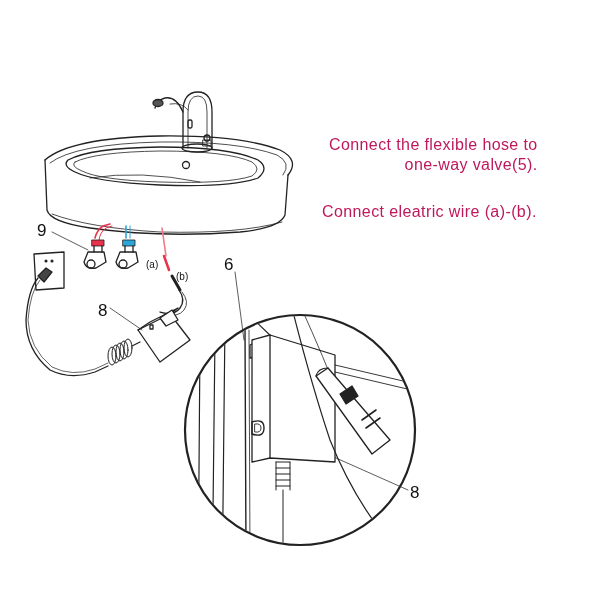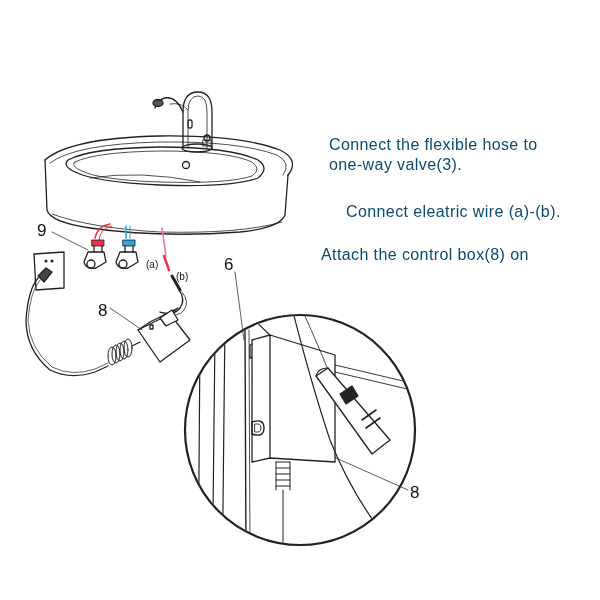--- a/index.html
+++ b/index.html
@@ -1,18 +1,18 @@
 <!DOCTYPE html>
 <html><head>
 <meta charset="utf-8">
 <style>
   html,body{margin:0;padding:0;background:#fff;}
   body{width:600px;height:600px;position:relative;overflow:hidden;font-family:"Liberation Sans",sans-serif;color:#111;}
   #art{position:absolute;left:0;top:0;width:600px;height:600px;}
-  .instr{position:absolute;font-size:16px;line-height:20px;letter-spacing:0.4px;color:#0c4a6e;white-space:nowrap;}
+  .instr{position:absolute;font-size:16px;line-height:20px;letter-spacing:0.4px;color:#be185d;white-space:nowrap;text-align:right;}
   .lbl{font-family:"Liberation Sans",sans-serif;fill:#111;}
 </style>
 </head>
 <body>
 
 <svg id="art" viewBox="0 0 600 600" xmlns="http://www.w3.org/2000/svg" fill="none" stroke="#222" stroke-width="1.3" stroke-linecap="round" stroke-linejoin="round">
 
   <g>
     <path d="M183 148 L183 112 Q183 92 198 92 Q212 92 212 112 L212 148"></path>
     <path d="M188 148 L188 112 Q188 96 198 96 Q207 96 207 112 L207 148" stroke-width="0.8"></path>
@@ -132,20 +132,19 @@
   <text class="lbl" x="37" y="236" font-size="17" stroke="none">9</text>
   <text class="lbl" x="98" y="316" font-size="17" stroke="none">8</text>
   <text class="lbl" x="224" y="270" font-size="17" stroke="none">6</text>
   <text class="lbl" x="410" y="498" font-size="17" stroke="none">8</text>
   <text class="lbl" x="146" y="268" font-size="10" stroke="none">(a)</text>
   <text class="lbl" x="176" y="280" font-size="10" stroke="none">(b)</text>
 </svg>
 
 <div class="instr" style="left:329px;top:135px;">
   <div>Connect the flexible hose to</div>
-  <div>one-way valve(3).</div>
+  <div>one-way valve(5).</div>
 </div>
-<div class="instr" style="left:322px;top:202px;margin-left:24px;">
+<div class="instr" style="left:322px;top:202px;">
   <div>Connect eleatric wire (a)-(b).</div>
 </div>
 <div class="instr" style="left:321px;top:245px;">
-  <div>Attach the control box(8) on</div>
 </div>
 
 </body></html>

